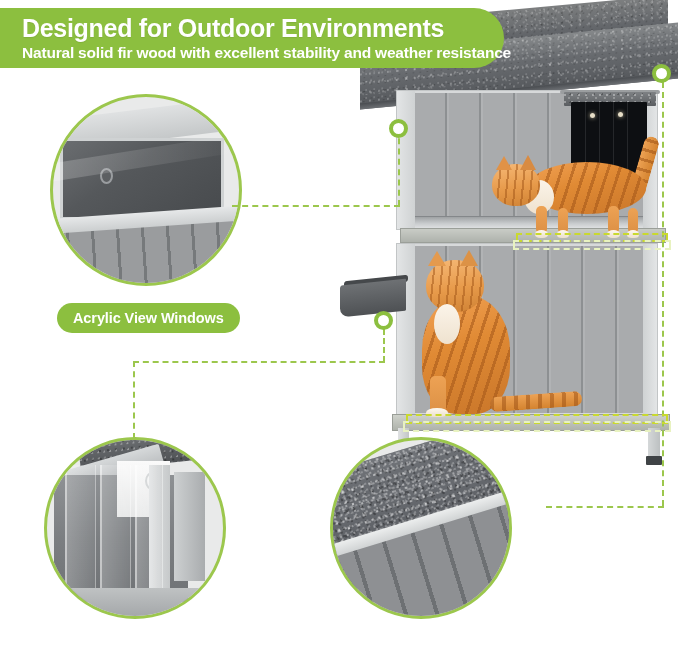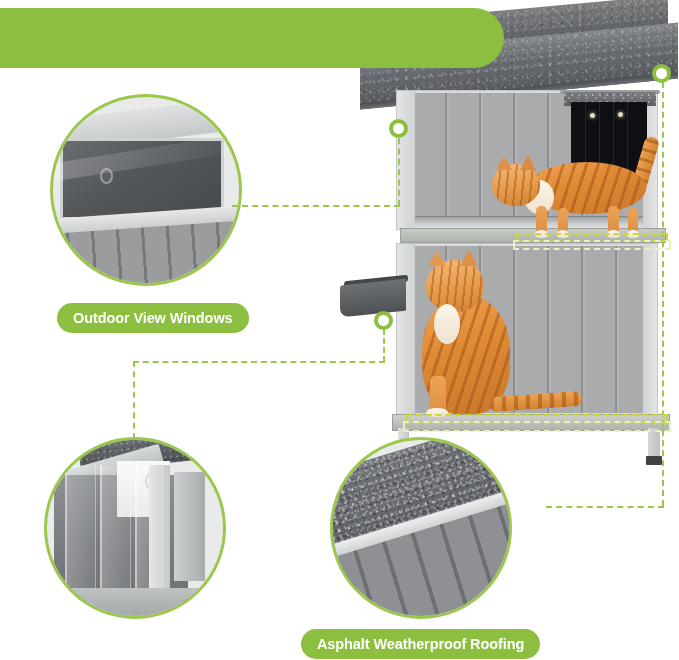--- a/index.html
+++ b/index.html
@@ -464,21 +464,21 @@
 
   <div class="inset" style="left:50px; top:94px; width:192px; height:192px;">
     <div class="acr-roofband"></div>
     <div class="acr-glass">
       <div class="acr-knob"></div>
     </div>
     <div class="acr-rail"></div>
     <div class="acr-slats"></div>
   </div>
   <div class="pill" style="left:57px; top:303px;">
-    <span>Outdoor View Windows</span>
+    <span>Acrylic View Windows</span>
   </div>
 
   <div class="inset" style="left:44px; top:437px; width:182px; height:182px;">
     <div class="pvc-roof"></div>
     <div class="pvc-eave"></div>
     <div class="pvc-interior"></div>
     <div class="pvc-white"></div>
     <div class="pvc-side"></div>
     <div class="pvc-post"></div>
     <div class="pvc-strip" style="left:10%; width:18%;"></div>
@@ -486,20 +486,19 @@
     <div class="pvc-strip" style="left:50%; width:16%;"></div>
     <div class="pvc-floor"></div>
   </div>
 
   <div class="inset" style="left:330px; top:437px; width:182px; height:182px;">
     <div class="asp-shingle-top grit"></div>
     <div class="asp-shingle-main grit"></div>
     <div class="asp-fascia"></div>
     <div class="asp-wall"></div>
   </div>
-  <div class="pill" style="left:301px; top:629px;">
-    <span>Asphalt Weatherproof Roofing</span>
+
+  <div class="header-banner">
+    <div class="header-title">Designed for Outdoor Environments</div>
+    <div class="header-sub">Natural solid fir wood with excellent stability and weather resistance</div>
   </div>
 
-  <div class="header-banner">
-  </div>
-
 </div>
 
 </body></html>

